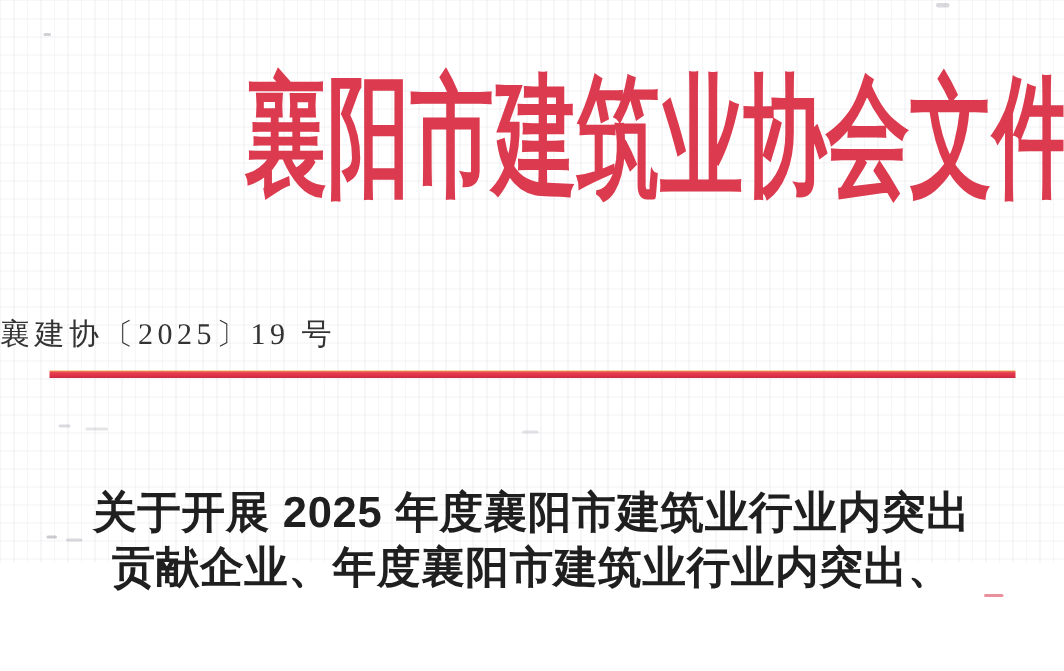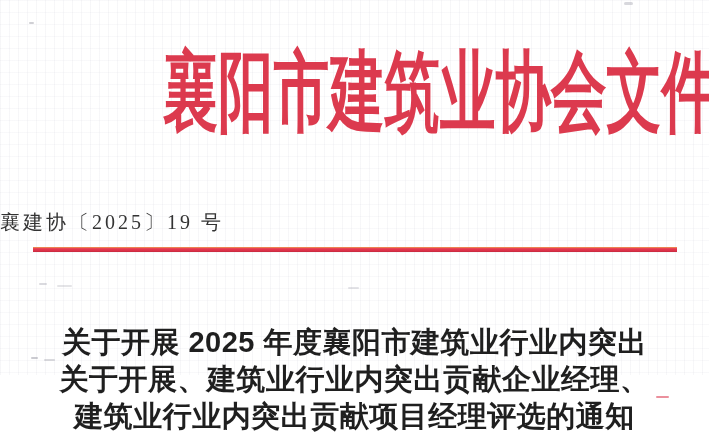--- a/index.html
+++ b/index.html
@@ -101,22 +101,21 @@
   <div class="masthead">
     <span class="stretch">襄阳市建筑业协会文件</span>
   </div>
 
   <div class="doc-number">襄建协〔2025〕19 号</div>
 
   <div class="red-rule"></div>
 
   <div class="notice-title">
     <span class="line">关于开展 2025 年度襄阳市建筑业行业内突出</span>
-    <span class="line">关于开展、建筑业行业内突出贡献企业经理、</span>
-    <span class="line">建筑业行业内突出贡献项目经理评选的通知</span>
+    <span class="line">贡献企业、年度襄阳市建筑业行业内突出、</span>
   </div>
 
   <div class="artifact a1"></div>
   <div class="artifact a2"></div>
   <div class="artifact a3"></div>
   <div class="artifact a4"></div>
   <div class="artifact a5"></div>
   <div class="artifact a6"></div>
   <div class="artifact a7"></div>
   <div class="artifact a8"></div>

